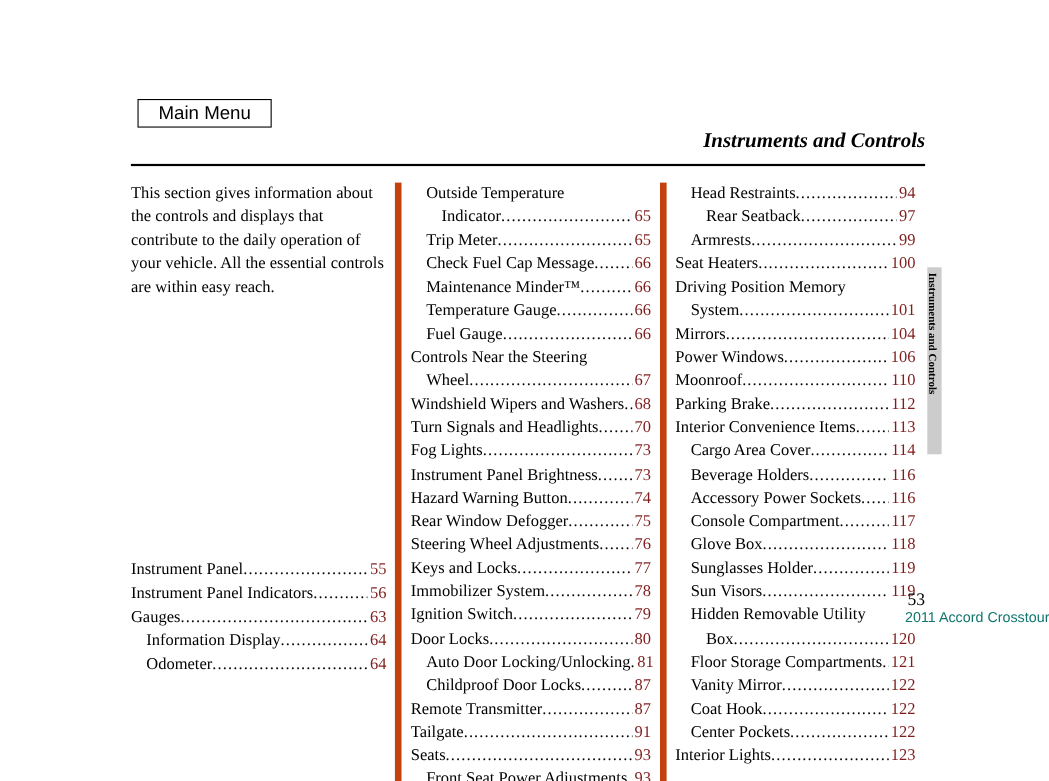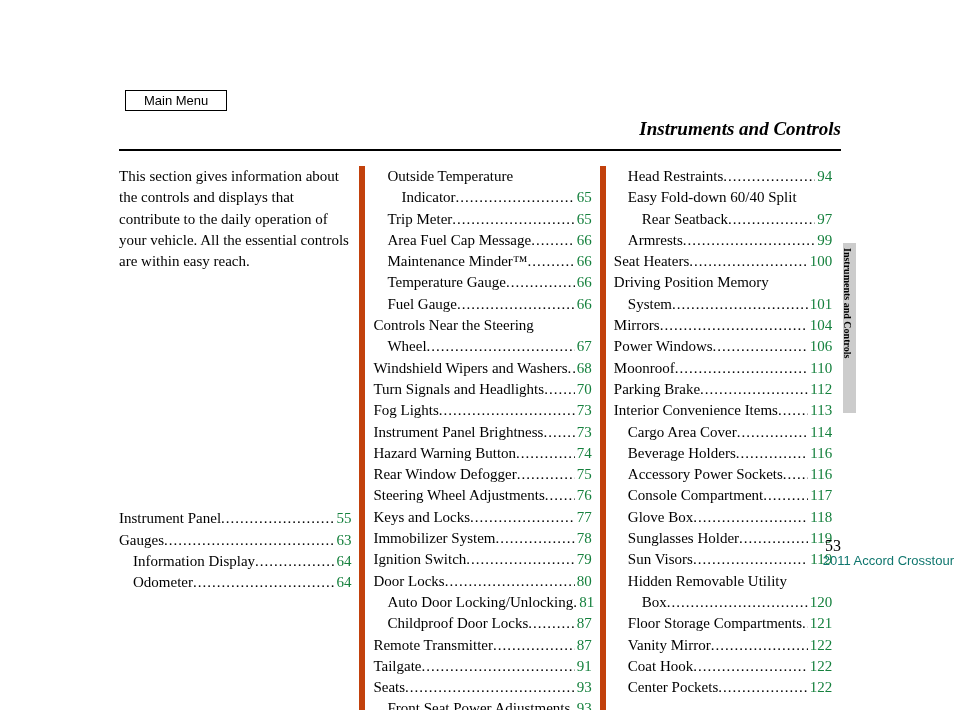--- a/index.html
+++ b/index.html
@@ -12,21 +12,21 @@
     background: #fff;
     position: relative;
   }
   .main-menu {
     position: absolute;
     top: 90px;
     left: 125px;
     border: 1px solid black;
     padding: 2px 18px;
     font-family: Arial, sans-serif;
-    font-size: 13px;
+    font-size: 17px;
     background: #fff;
   }
   .page-title {
     position: absolute;
     top: 118px;
     right: 113px;
     font-size: 19px;
     font-family: Georgia, serif;
     font-style: italic;
     font-weight: bold;
@@ -72,21 +72,21 @@
     flex: 1;
     overflow: hidden;
     letter-spacing: 1px;
     min-width: 4px;
   }
   .leader::after {
     content: "..................................................................";
     color: #000;
   }
   .pg {
-    color: #15803d;
+    color: #7f1d1d;
     padding-left: 2px;
   }
   .side-tab {
     position: absolute;
     right: 98px;
     top: 243px;
     width: 13px;
     height: 170px;
     background: #ccc;
   }
@@ -128,20 +128,25 @@
 <div class="body-area">
   <div class="col">
     <div class="intro">This section gives information about the controls and displays that contribute to the daily operation of your vehicle. All the essential controls are within easy reach.</div>
     <div id="col1-list">
         <div class="toc-entry">
           <span class="toc-label">Instrument Panel</span>
           <span class="leader"></span>
           <span class="pg">55</span>
         </div>
         <div class="toc-entry">
+          <span class="toc-label">Instrument Panel Indicators</span>
+          <span class="leader"></span>
+          <span class="pg">56</span>
+        </div>
+        <div class="toc-entry">
           <span class="toc-label">Gauges</span>
           <span class="leader"></span>
           <span class="pg">63</span>
         </div>
         <div class="toc-entry indent1">
           <span class="toc-label">Information Display</span>
           <span class="leader"></span>
           <span class="pg">64</span>
         </div>
         <div class="toc-entry indent1">
@@ -160,21 +165,21 @@
           <span class="toc-label">Indicator</span>
           <span class="leader"></span>
           <span class="pg">65</span>
         </div>
         <div class="toc-entry indent1">
           <span class="toc-label">Trip Meter</span>
           <span class="leader"></span>
           <span class="pg">65</span>
         </div>
         <div class="toc-entry indent1">
-          <span class="toc-label">Area Fuel Cap Message</span>
+          <span class="toc-label">Check Fuel Cap Message</span>
           <span class="leader"></span>
           <span class="pg">66</span>
         </div>
         <div class="toc-entry indent1">
           <span class="toc-label">Maintenance Minder™</span>
           <span class="leader"></span>
           <span class="pg">66</span>
         </div>
         <div class="toc-entry indent1">
           <span class="toc-label">Temperature Gauge</span>
@@ -281,23 +286,20 @@
         </div>
       </div>
   </div>
   <div class="col col-divider">
     <div id="col3-list">
         <div class="toc-entry indent1">
           <span class="toc-label">Head Restraints</span>
           <span class="leader"></span>
           <span class="pg">94</span>
         </div>
-        <div class="toc-entry indent1">
-          <span class="toc-label">Easy Fold-down 60/40 Split</span>
-        </div>
         <div class="toc-entry indent2">
           <span class="toc-label">Rear Seatback</span>
           <span class="leader"></span>
           <span class="pg">97</span>
         </div>
         <div class="toc-entry indent1">
           <span class="toc-label">Armrests</span>
           <span class="leader"></span>
           <span class="pg">99</span>
         </div>
@@ -394,20 +396,25 @@
         </div>
         <div class="toc-entry indent1">
           <span class="toc-label">Coat Hook</span>
           <span class="leader"></span>
           <span class="pg">122</span>
         </div>
         <div class="toc-entry indent1">
           <span class="toc-label">Center Pockets</span>
           <span class="leader"></span>
           <span class="pg">122</span>
+        </div>
+        <div class="toc-entry">
+          <span class="toc-label">Interior Lights</span>
+          <span class="leader"></span>
+          <span class="pg">123</span>
         </div>
       </div>
   </div>
 </div>
 
 <div class="side-tab"></div>
 <div class="side-tab-text">Instruments and Controls</div>
 
 <div class="page-num">53</div>
 <div class="vehicle">2011 Accord Crosstour</div>

